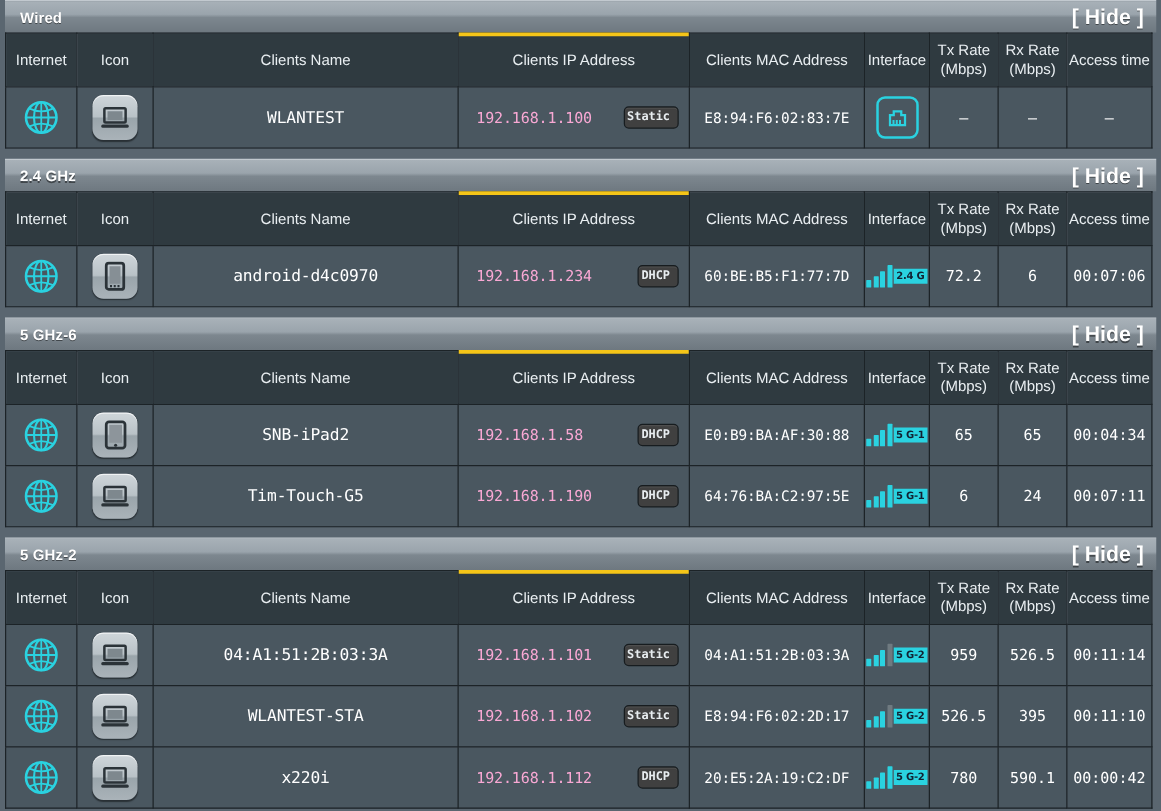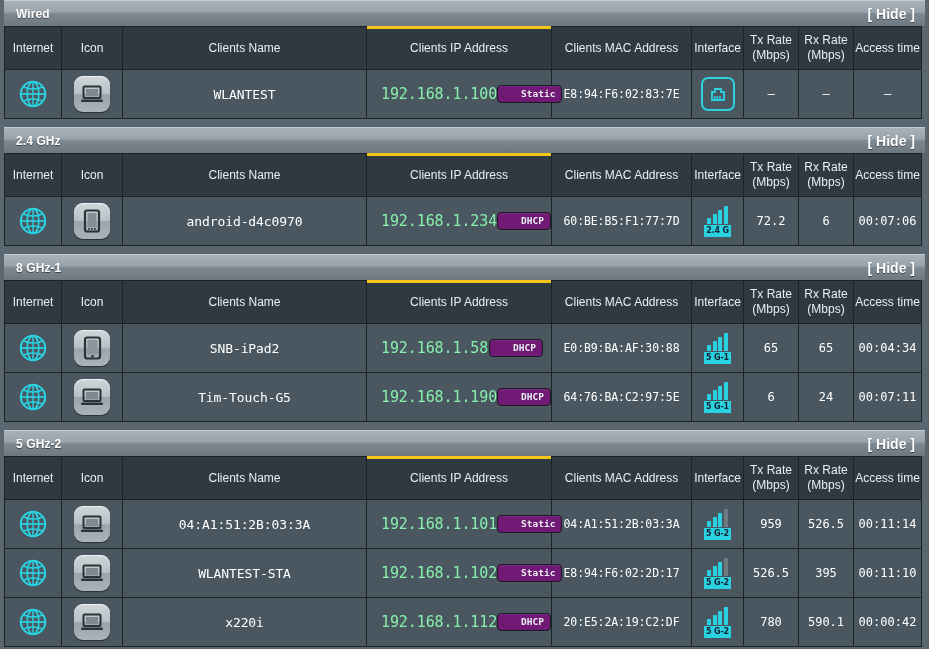--- a/index.html
+++ b/index.html
@@ -38,21 +38,21 @@
     gap: 26px;
   }
   .sec-title {
     font-size: 12px;
     font-weight: bold;
     color: #ffffff;
     letter-spacing: .1px;
     text-shadow: 0 1px 0 rgba(0,0,0,.45);
   }
   .hide-btn {
-    font-size: 14px;
+    font-size: 17px;
     font-weight: bold;
     color: #ffffff;
     text-shadow: 0 1px 0 rgba(0,0,0,.45);
     cursor: pointer;
     user-select: none;
     white-space: nowrap;
   }
 
   
   table.clients {
@@ -95,48 +95,48 @@
   .c-name     { width: 244px; }
   .c-ip       { width: 185px; }
   .c-mac      { width: 140px; }
   .c-if       { width: 52px; }
   .c-tx       { width: 55px; }
   .c-rx       { width: 55px; }
   .c-at       { width: 68px; }
 
   .mono {
     font-family: "DejaVu Sans Mono", "Liberation Mono", monospace;
-    font-size: 15px;
+    font-size: 12px;
     letter-spacing: -0.1px;
-    color: #86efac;
+    color: #f9a8d4;
   }
   .num {
     font-family: "DejaVu Sans Mono", "Liberation Mono", monospace;
     font-size: 12px;
     color: #ffffff;
   }
   .mac { font-size: 11.5px; }
   .name-cell { font-size: 13px; }
 
   
   .ip-wrap {
     display: flex;
     align-items: center;
     justify-content: space-between;
     padding: 0 8px 0 14px;
   }
   .badge {
-    background: #701a75;
+    background: #404040;
     border: 1px solid #171c1f;
     border-radius: 4px;
     color: #e8edf0;
     font-family: "DejaVu Sans Mono", "Liberation Mono", monospace;
     font-size: 9.5px;
     font-weight: bold;
-    padding: 3px 6px 3px 23px;
+    padding: 3px 6px 3px 2px;
     line-height: 1;
     box-shadow: inset 0 1px 0 rgba(255,255,255,.08);
     white-space: nowrap;
   }
 
   
   .cell-center {
     display: flex;
     align-items: center;
     justify-content: center;
@@ -145,21 +145,21 @@
   .globe { display:block; }
 
   .dev-icon {
     width: 36px; height: 36px;
     border-radius: 9px;
     background: linear-gradient(to bottom, #cfd6da 0%, #b9c2c7 48%, #9aa5ab 52%, #aab3b9 100%);
     box-shadow: 0 1px 1px rgba(0,0,0,.45), inset 0 1px 0 rgba(255,255,255,.7);
     display: flex; align-items: center; justify-content: center;
   }
 
-  .if-wrap { display:flex; flex-direction:column; align-items:center; justify-content:center; gap:1px; }
+  .if-wrap { display:flex; flex-direction:row; align-items:center; justify-content:center; gap:1px; }
   .bars { display:flex; align-items:flex-end; gap:1.5px; height:18px; }
   .bars i { display:block; width:4px; background:#2ad2e0; border-radius:.5px; }
   .bars i.off { background:#6f7a80; }
   .band-tag {
     background:#2ad2e0;
     color:#123;
     font-family:"DejaVu Sans", sans-serif;
     font-size:8px;
     font-weight:bold;
     line-height:1;
@@ -342,21 +342,21 @@
             <td class="num">72.2</td>
             <td class="num">6</td>
             <td class="num">00:07:06</td>
           </tr>
         </tbody>
       </table>
     </div>
     <div class="section">
       <div class="sec-gap"></div>
       <div class="sec-header">
-        <span class="sec-title">8 GHz-1</span>
+        <span class="sec-title">5 GHz-6</span>
         <span class="hide-btn">[ Hide ]</span>
       </div>
       <table class="clients">
         <colgroup>
           <col class="c-internet">
           <col class="c-icon">
           <col class="c-name">
           <col class="c-ip">
           <col class="c-mac">
           <col class="c-if">

